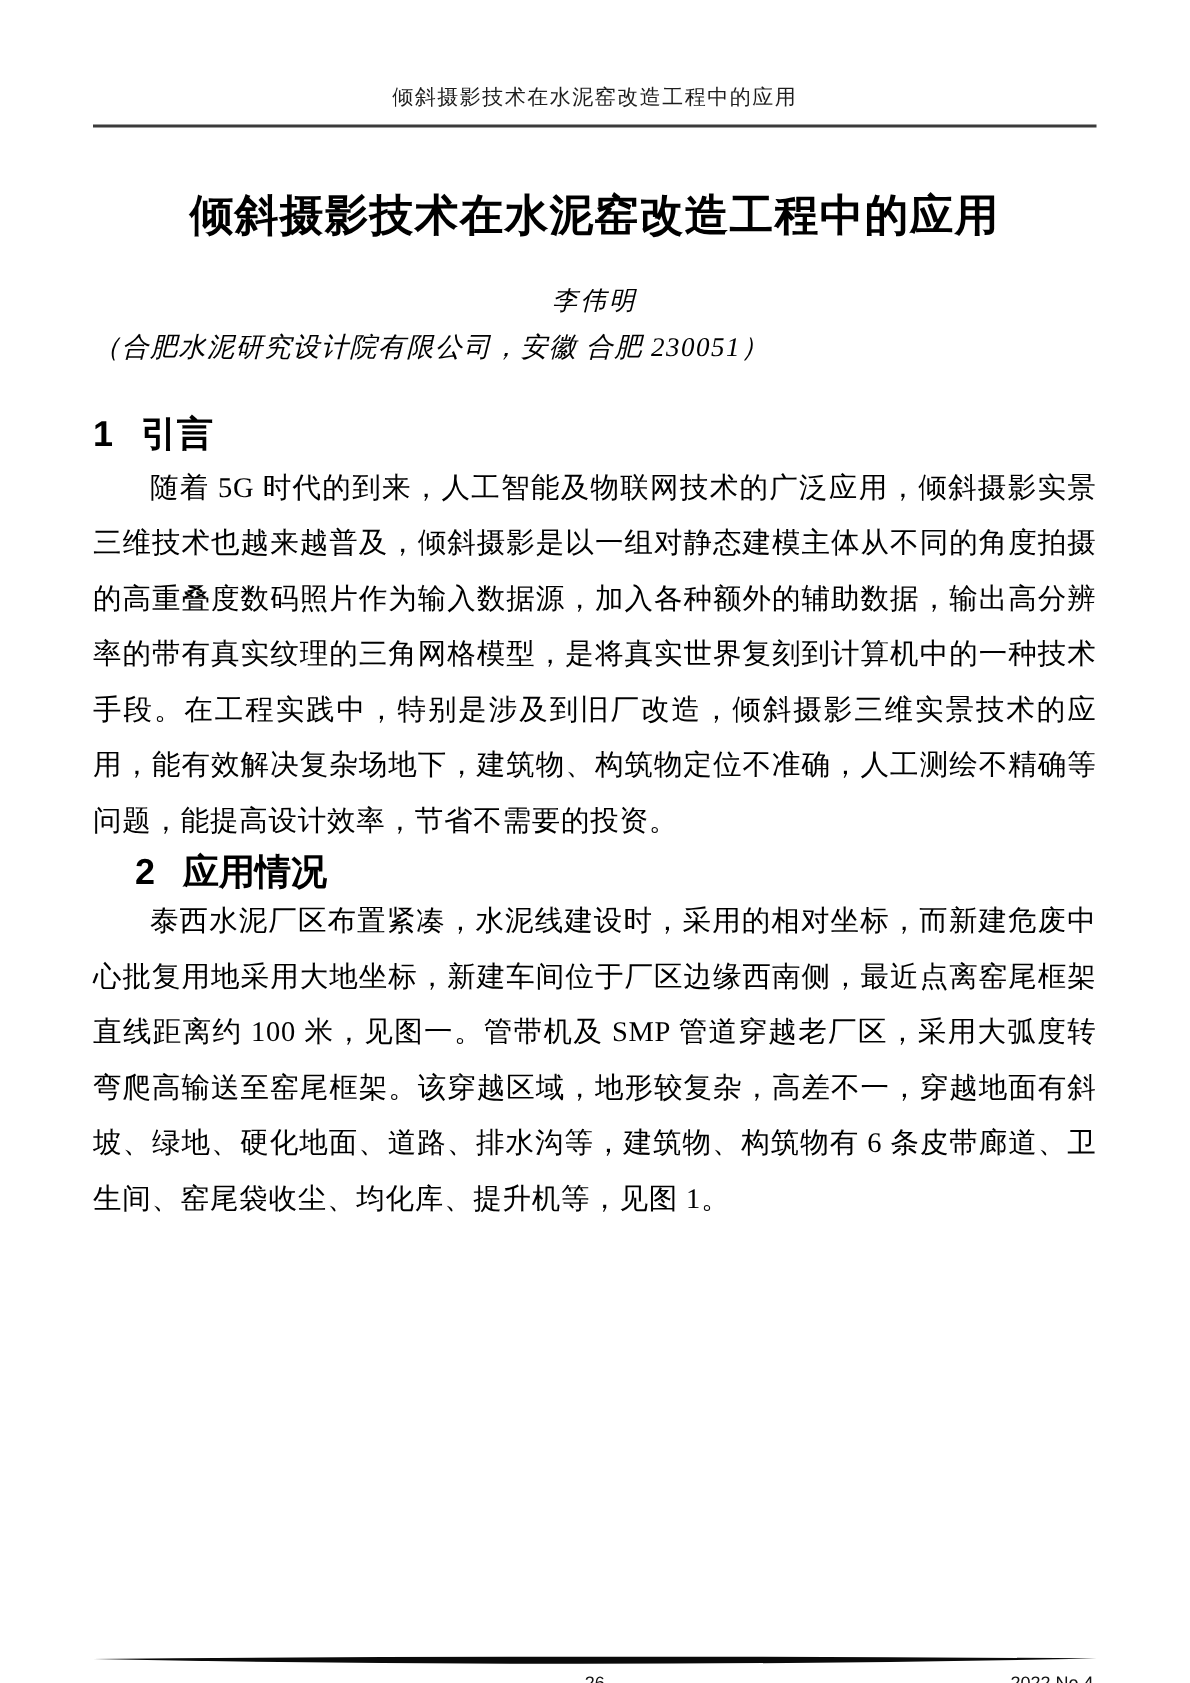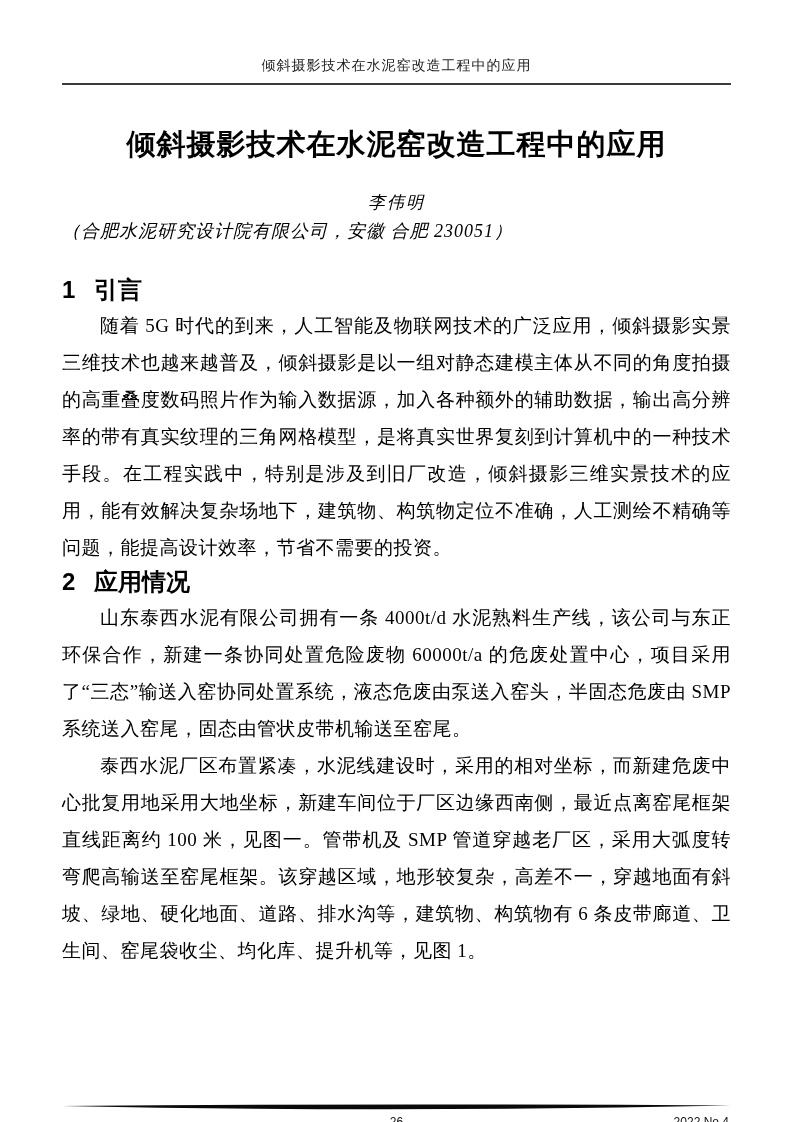--- a/index.html
+++ b/index.html
@@ -45,37 +45,38 @@
     line-height: 38px;
     letter-spacing: 1px;
   }
   .author {
     margin-top: 28px;
     text-align: center;
     font-size: 17px;
     line-height: 24px;
     font-style: italic;
     letter-spacing: 2px;
+    font-family: Liberation Mono, monospace;
   }
   .affiliation {
     margin-top: 3px;
     text-align: left;
     font-size: 18px;
     line-height: 27px;
     font-style: italic;
     letter-spacing: 1px;
   }
   .sec-heading {
     margin-top: 30px;
     font-family: "Liberation Sans", "DejaVu Sans", sans-serif;
     font-weight: 700;
     font-size: 24px;
     line-height: 29px;
   }
-  .sec-heading.second { margin-top: 1px; }
+  .sec-heading.second { margin-top: 1px; margin-left: 28px; }
   .sec-num { display: inline-block; min-width: 14px; }
   .sec-title { margin-left: 18px; }
   .body-par {
     margin: 3px 0 0 0;
     font-size: 19px;
     line-height: 37px;
     text-align: justify;
     text-justify: inter-ideograph;
     text-indent: 38px;
     letter-spacing: 0.5px;
@@ -126,21 +127,20 @@
     <div class="sec-heading">
       <span class="sec-num">1</span><span class="sec-title">引言</span>
     </div>
     <p class="body-par">随着 5G 时代的到来，人工智能及物联网技术的广泛应用，倾斜摄影实景三维技术也越来越普及，倾斜摄影是以一组对静态建模主体从不同的角度拍摄的高重叠度数码照片作为输入数据源，加入各种额外的辅助数据，输出高分辨率的带有真实纹理的三角网格模型，是将真实世界复刻到计算机中的一种技术手段。在工程实践中，特别是涉及到旧厂改造，倾斜摄影三维实景技术的应用，能有效解决复杂场地下，建筑物、构筑物定位不准确，人工测绘不精确等问题，能提高设计效率，节省不需要的投资。</p>
   </div>
 
   <div class="section">
     <div class="sec-heading second">
       <span class="sec-num">2</span><span class="sec-title">应用情况</span>
     </div>
-    <p class="body-par">山东泰西水泥有限公司拥有一条 4000t/d 水泥熟料生产线，该公司与东正环保合作，新建一条协同处置危险废物 60000t/a 的危废处置中心，项目采用了“三态”输送入窑协同处置系统，液态危废由泵送入窑头，半固态危废由 SMP 系统送入窑尾，固态由管状皮带机输送至窑尾。</p>
     <p class="body-par no-gap">泰西水泥厂区布置紧凑，水泥线建设时，采用的相对坐标，而新建危废中心批复用地采用大地坐标，新建车间位于厂区边缘西南侧，最近点离窑尾框架直线距离约 100 米，见图一。管带机及 SMP 管道穿越老厂区，采用大弧度转弯爬高输送至窑尾框架。该穿越区域，地形较复杂，高差不一，穿越地面有斜坡、绿地、硬化地面、道路、排水沟等，建筑物、构筑物有 6 条皮带廊道、卫生间、窑尾袋收尘、均化库、提升机等，见图 1。</p>
   </div>
 
   <div class="footer">
     <svg class="footer-divider" viewBox="0 0 669 10" preserveAspectRatio="none" xmlns="http://www.w3.org/2000/svg">
       <path d="M0,3 Q334,0.2 669,2.6 Q334,9.6 0,3 Z" fill="#0a0a0a"></path>
     </svg>
     <div class="footer-row">
       <span class="page-num">26</span>
       <span class="issue">2022.No.4</span>

